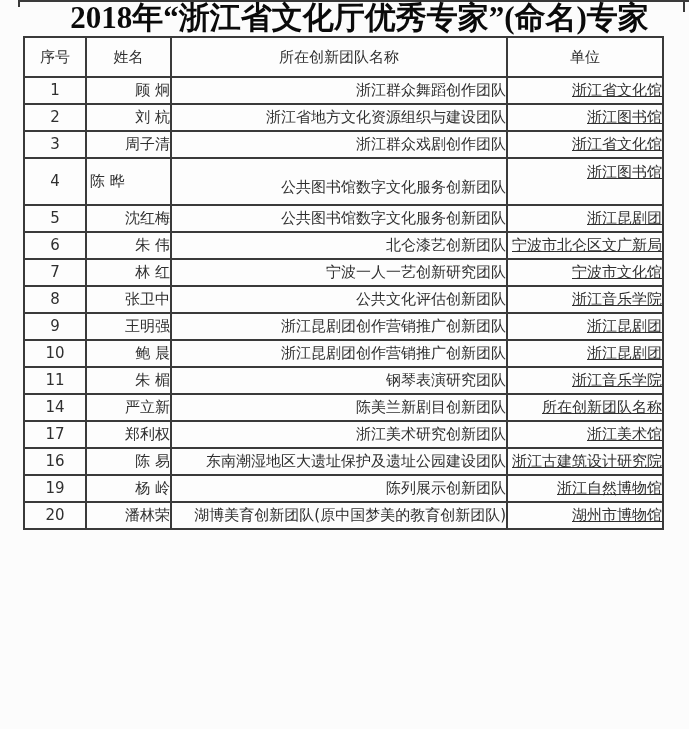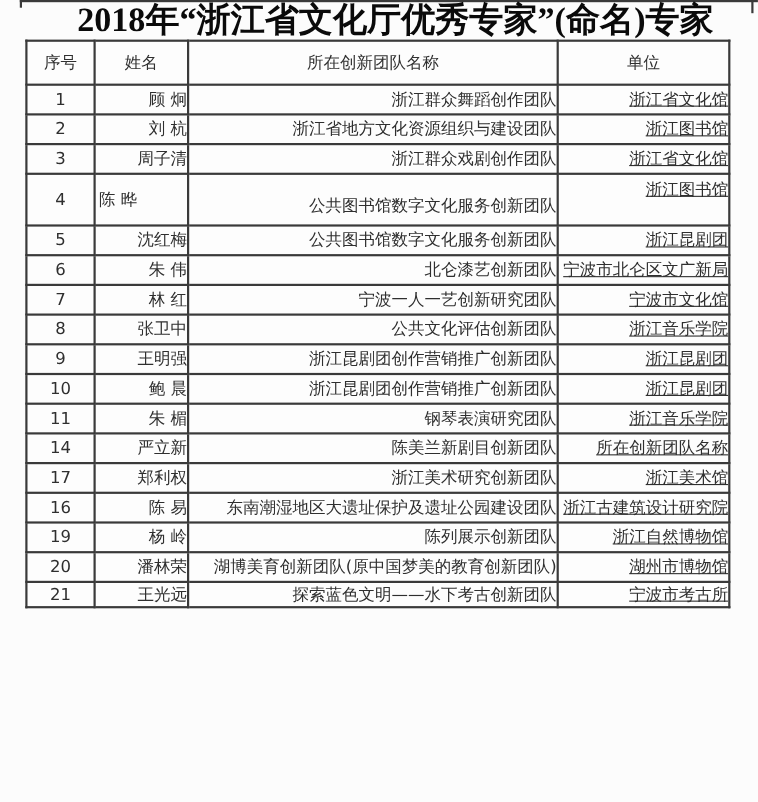--- a/index.html
+++ b/index.html
@@ -204,22 +204,16 @@
       <td class="name">杨 岭</td>
       <td class="team">陈列展示创新团队</td>
       <td class="unit">浙江自然博物馆</td>
     </tr>
         <tr>
       <td class="no">20</td>
       <td class="name">潘林荣</td>
       <td class="team">湖博美育创新团队(原中国梦美的教育创新团队)</td>
       <td class="unit">湖州市博物馆</td>
     </tr>
-        <tr class="row-21">
-      <td class="no">21</td>
-      <td class="name">王光远</td>
-      <td class="team">探索蓝色文明——水下考古创新团队</td>
-      <td class="unit">宁波市考古所</td>
-    </tr>
       </tbody>
   </table>
 
 </div>
 
 </body></html>

